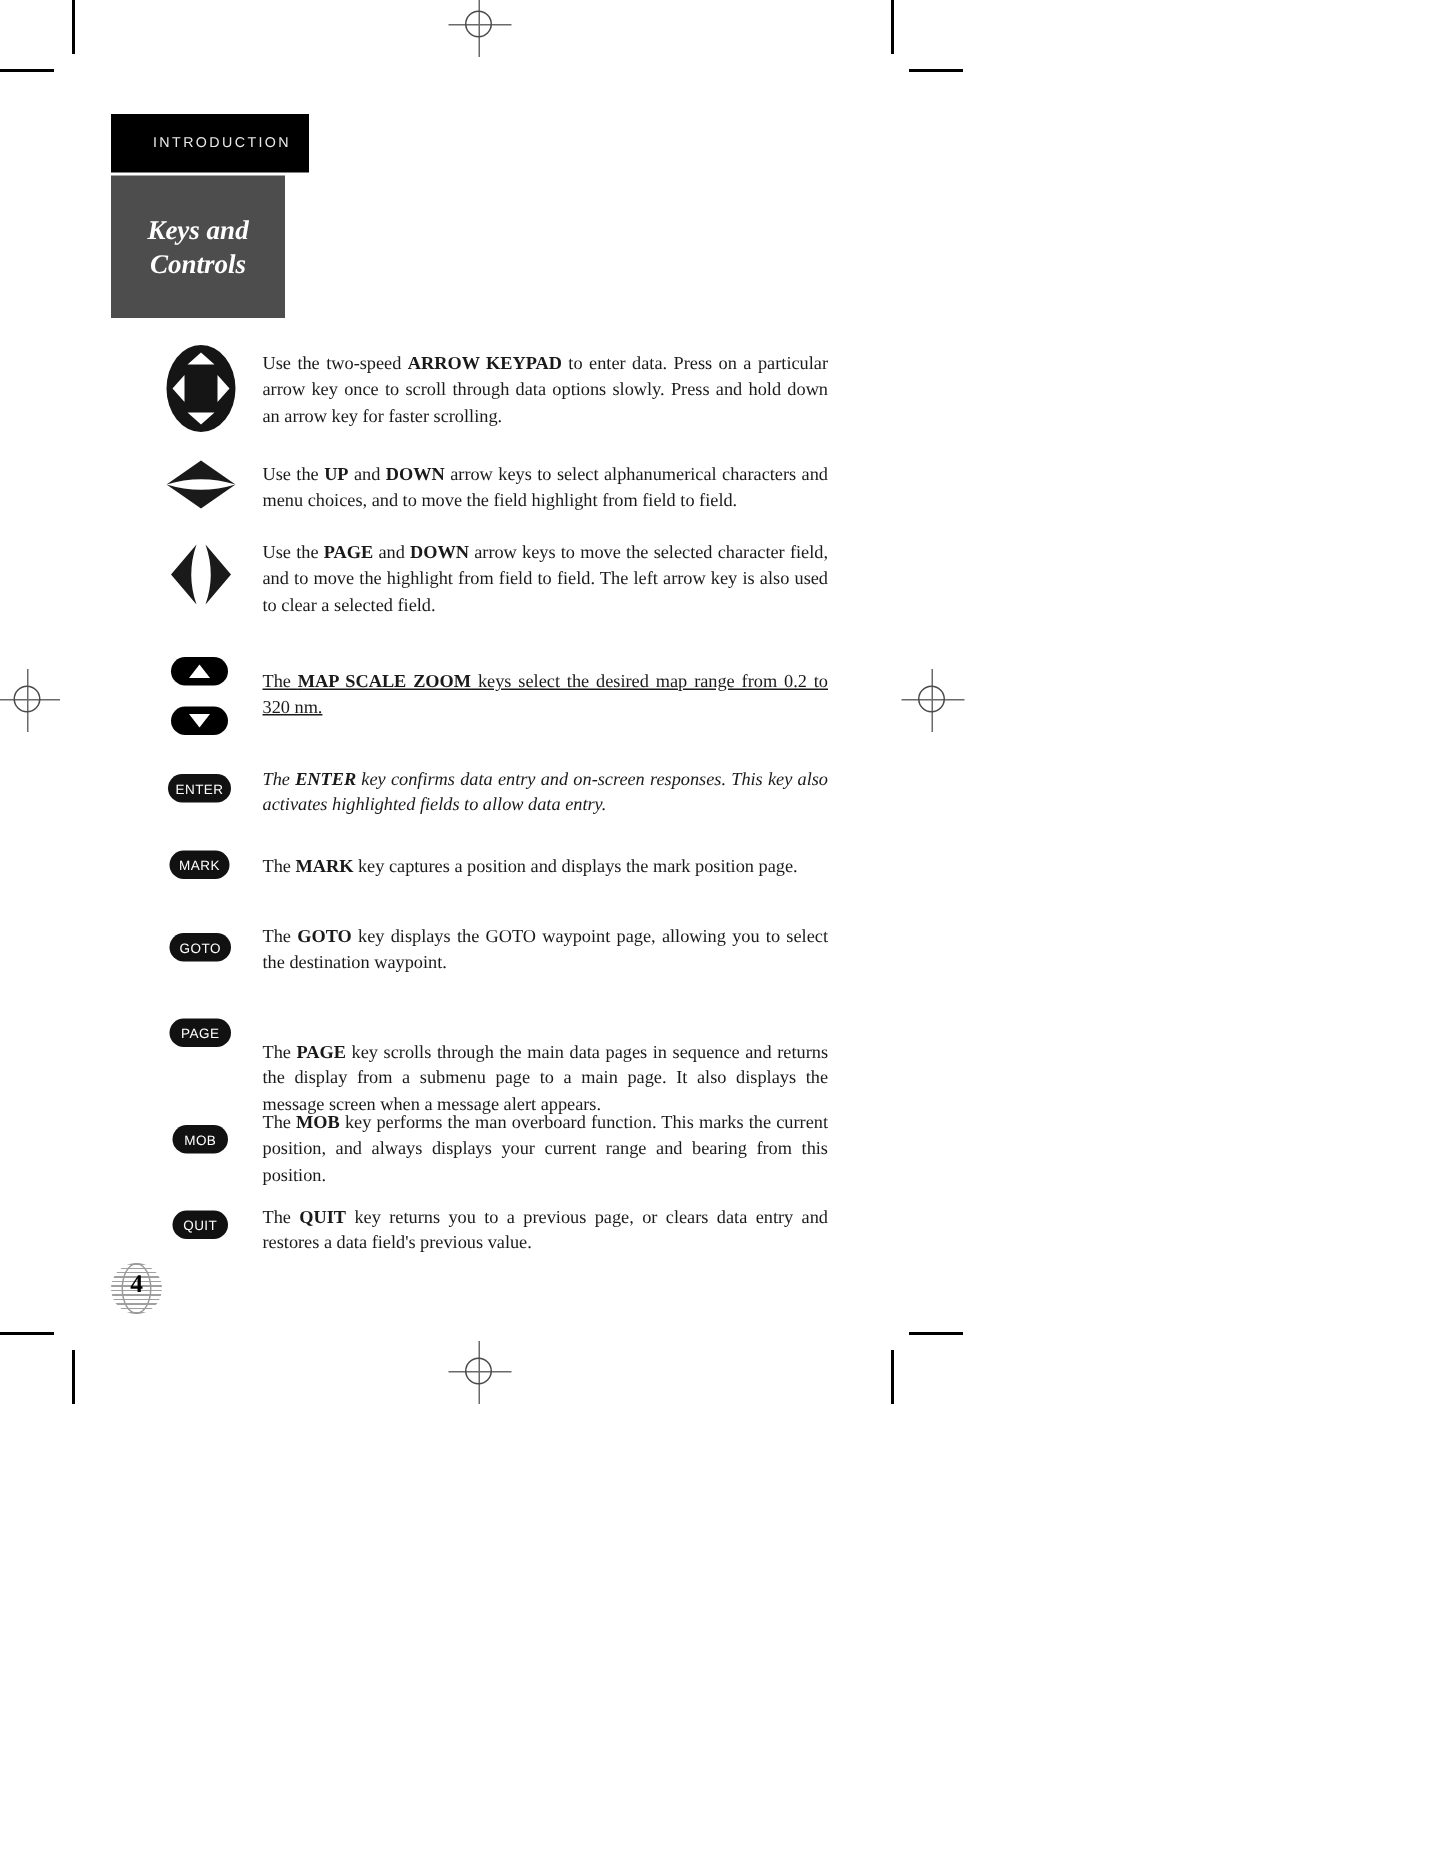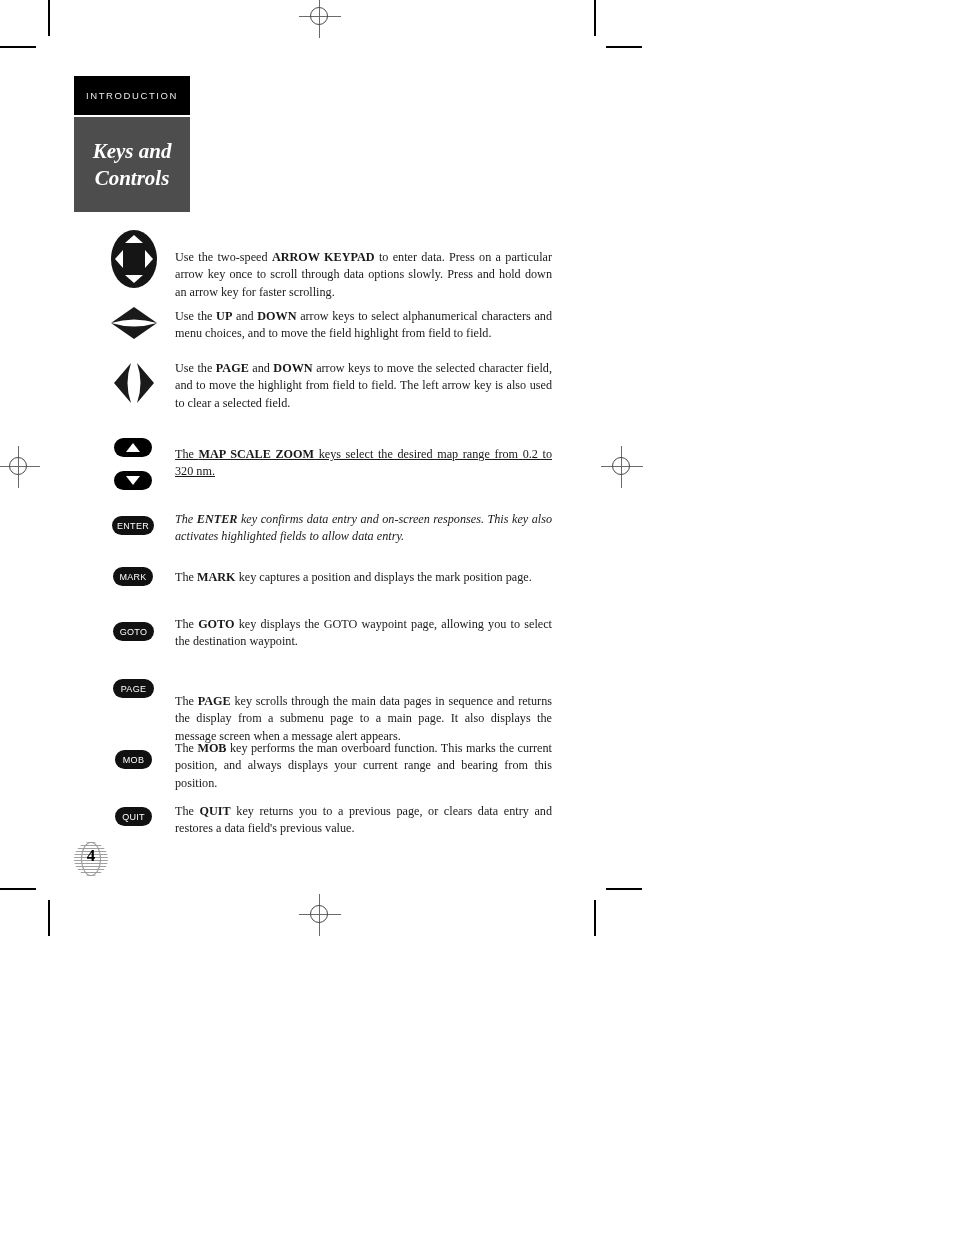--- a/index.html
+++ b/index.html
@@ -50,20 +50,21 @@
   #chapter-tab {
     position: absolute;
     left: 74px;
     top: 76px;
     width: 116px;
     height: 39px;
     background: #000000;
     display: flex;
     align-items: center;
     justify-content: center;
+    padding-left: 16px;
   }
   #chapter-tab .label {
     color: #e9e9e9;
     font-family: "Liberation Sans", sans-serif;
     font-size: 9.5px;
     letter-spacing: 1.6px;
     font-weight: 400;
   }
   #section-box {
     position: absolute;
@@ -75,21 +76,21 @@
     display: flex;
     align-items: center;
     justify-content: center;
     text-align: center;
   }
   #section-box .label {
     color: #ffffff;
     font-family: "Liberation Serif", serif;
     font-style: italic;
     font-weight: bold;
-    font-size: 21px;
+    font-size: 18px;
     line-height: 1.27;
     text-align: center;
   }
   .entry-text {
     position: absolute;
     left: 175px;
     width: 377px;
     font-family: "Liberation Serif", serif;
     font-size: 12.2px;
     line-height: 1.42;
@@ -281,21 +282,21 @@
 </div>
 
 <div class="icon-wrap" style="left:111px; top:230px;">
   <div class="keypad">
     <div class="tri tri-up"></div>
     <div class="tri tri-down"></div>
     <div class="tri tri-left"></div>
     <div class="tri tri-right"></div>
   </div>
 </div>
-<div class="entry-text" style="top:234px;margin-top:15px;">Use the two-speed <b>ARROW KEYPAD</b> to enter data. Press on a particular arrow key once to scroll through data options slowly. Press and hold down an arrow key for faster scrolling.</div>
+<div class="entry-text" style="top:234px;">Use the two-speed <b>ARROW KEYPAD</b> to enter data. Press on a particular arrow key once to scroll through data options slowly. Press and hold down an arrow key for faster scrolling.</div>
 
 <div class="icon-wrap" style="left:110px; top:303px;">
   <svg class="ud-arrows" viewBox="0 0 48 40">
     <path d="M24 4 L47 20 Q24 13 1 20 Z" fill="#1a1a1a"></path>
     <path d="M24 36 L1 20 Q24 27 47 20 Z" fill="#1a1a1a"></path>
   </svg>
 </div>
 <div class="entry-text" style="top:308px;">Use the <b>UP</b> and <b>DOWN</b> arrow keys to select alphanumerical characters and menu choices, and to move the field highlight from field to field.</div>
 
 <div class="icon-wrap" style="left:110px; top:361px;">

